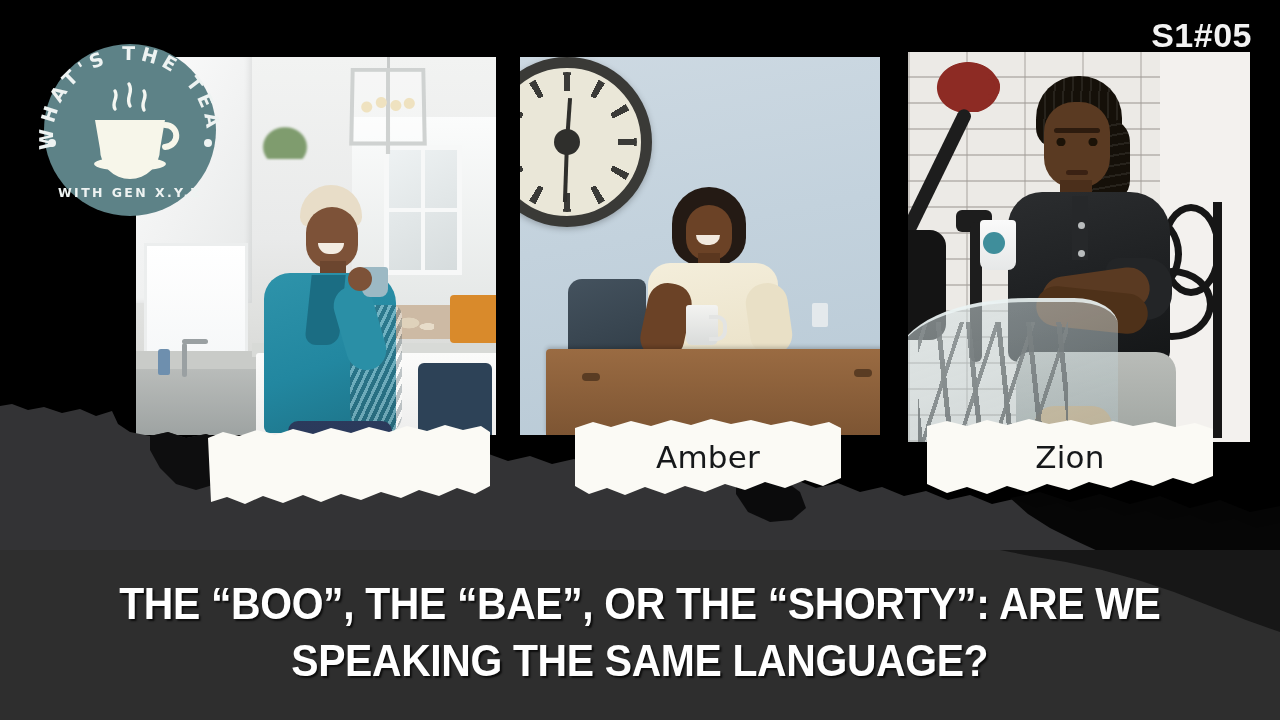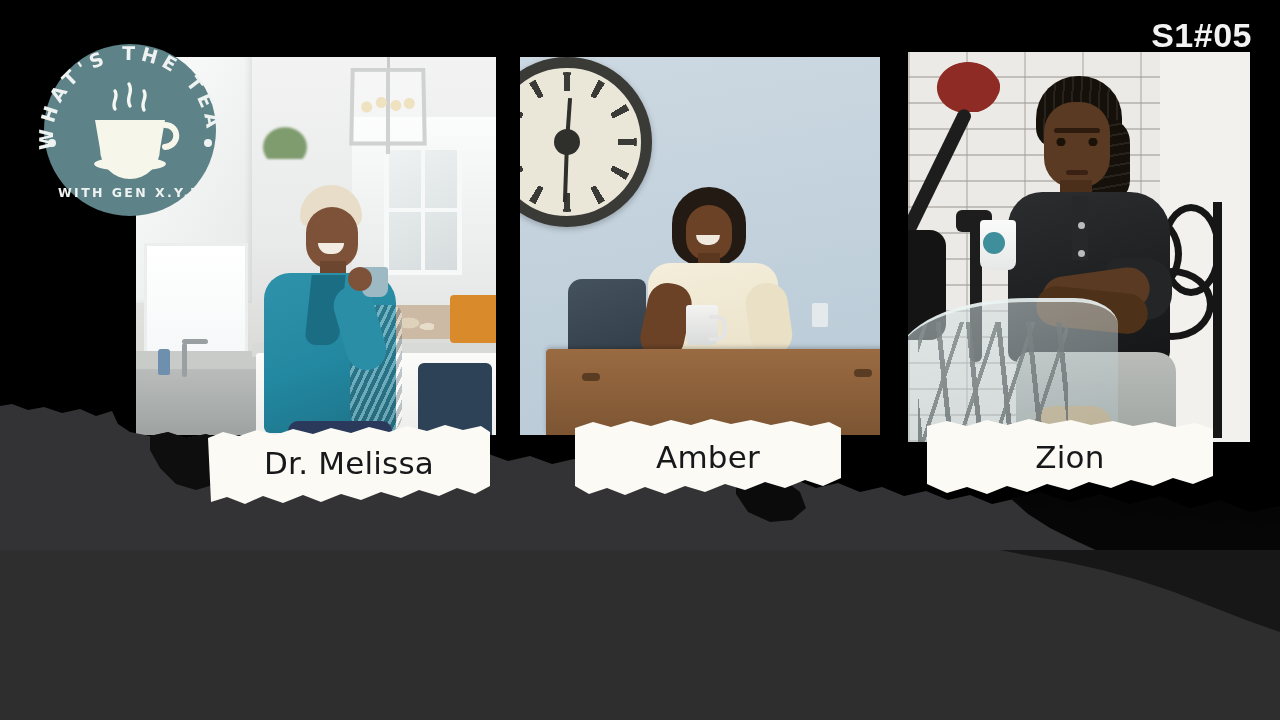--- a/index.html
+++ b/index.html
@@ -635,21 +635,20 @@
     </svg>
   </div>
 
   <div class="name-label" id="label-melissa">
     <svg viewBox="0 0 288 82" preserveAspectRatio="none" aria-hidden="true">
       <path fill="#fbfaf5" d="M3,14 L18,8 L34,12 L52,6 L70,11 L88,5 L108,10 L126,4 L146,9 L164,3
         L184,8 L202,2 L222,7 L240,1 L258,6 L276,2 L285,8 L285,62 L270,70 L252,64
         L234,72 L214,66 L196,74 L176,68 L156,76 L136,70 L116,78 L98,71 L78,79
         L58,72 L40,80 L22,73 L6,78 Z"></path>
     </svg>
-    <span>Dr. Melissa</span>
   </div>
 
   <div class="name-label" id="label-amber">
     <svg viewBox="0 0 270 80" preserveAspectRatio="none" aria-hidden="true">
       <path fill="#fbfaf5" d="M2,10 L20,4 L38,9 L58,3 L78,8 L98,2 L118,7 L138,1 L158,6 L178,2
         L198,7 L218,3 L238,8 L256,4 L268,10 L268,60 L250,68 L232,62 L212,70
         L192,64 L172,72 L152,66 L132,74 L112,68 L92,76 L72,69 L52,77 L34,70
         L16,76 L2,68 Z"></path>
     </svg>
     <span>Amber</span>
@@ -690,14 +689,18 @@
         <path d="M138,98 C152,98 154,118 138,120" stroke="#f7f6ea" stroke-width="6" fill="none" stroke-linecap="round"></path>
         <ellipse cx="103" cy="137" rx="36" ry="7" fill="#f7f6ea"></ellipse>
       </g>
 
       <text x="103" y="170" text-anchor="middle" font-family="DejaVu Sans, sans-serif" font-size="12.5" font-weight="700" letter-spacing="2.4" fill="#eef3f2">WITH GEN X.Y.Z</text>
     </svg>
   </div>
 
   <div id="episode-badge">S1#05</div>
 
+  <div id="title-area">
+    <div class="line">THE “BOO”, THE “BAE”, OR THE “SHORTY”: ARE WE</div>
+    <div class="line">SPEAKING THE SAME LANGUAGE?</div>
+  </div>
 
 </div>
 
 </body></html>

